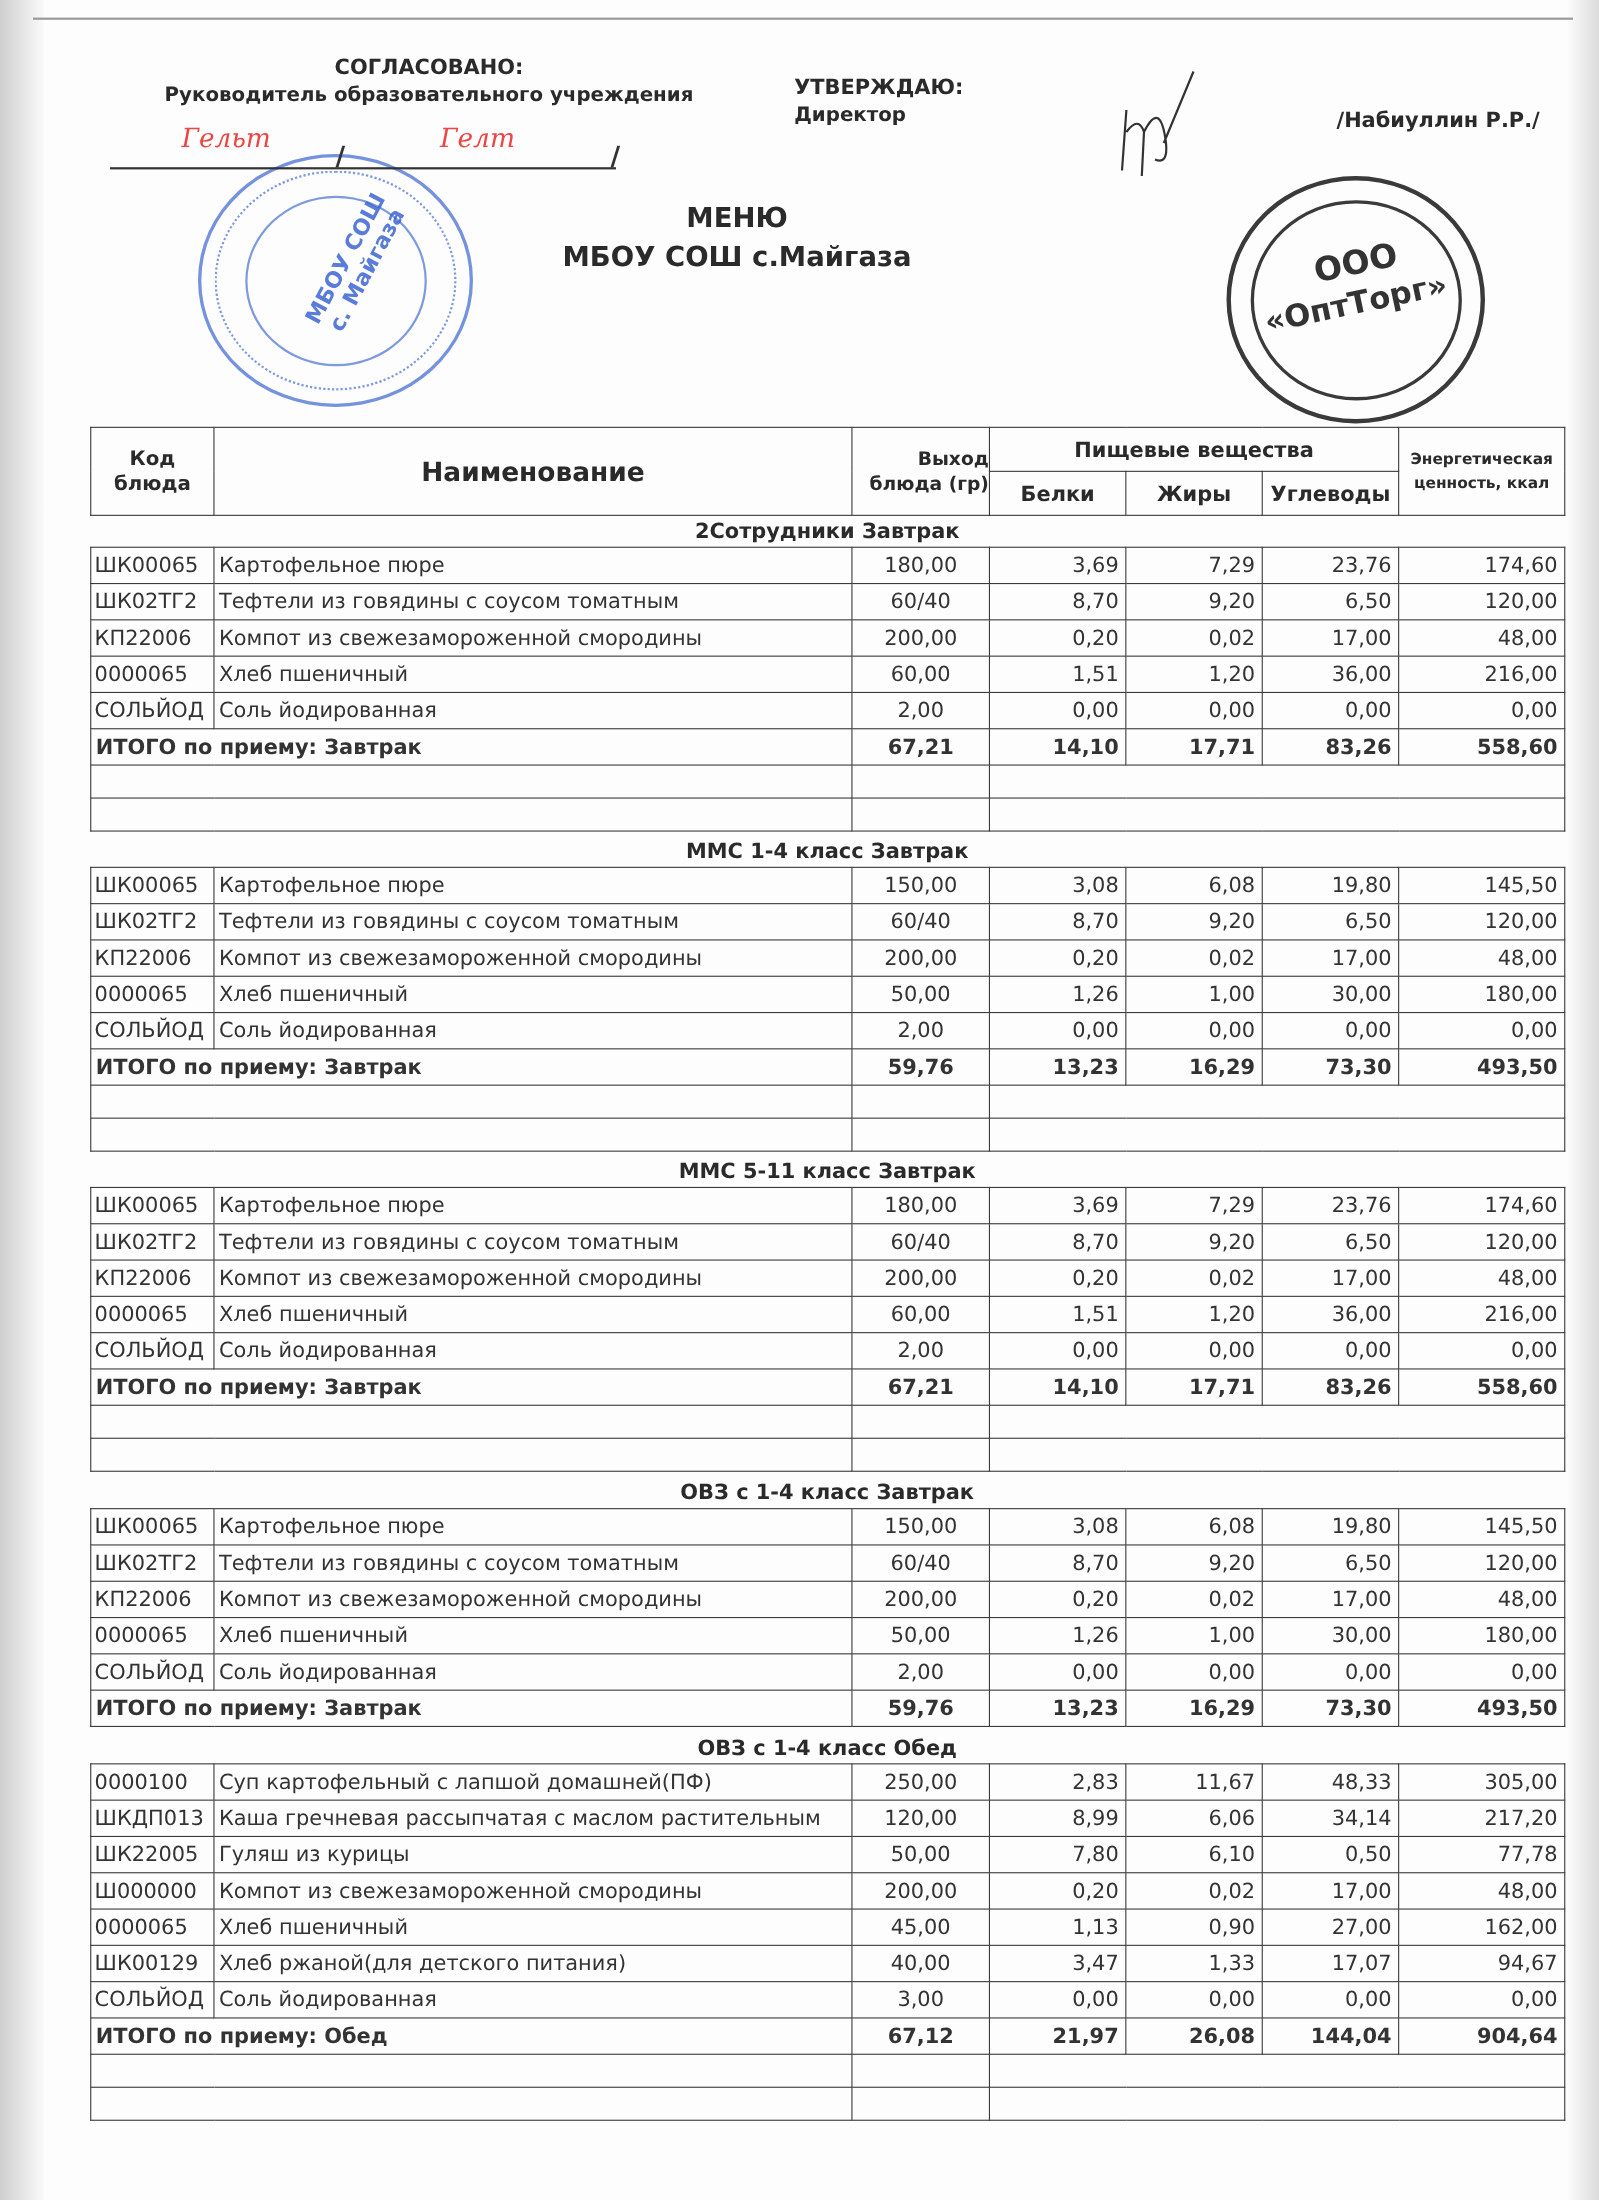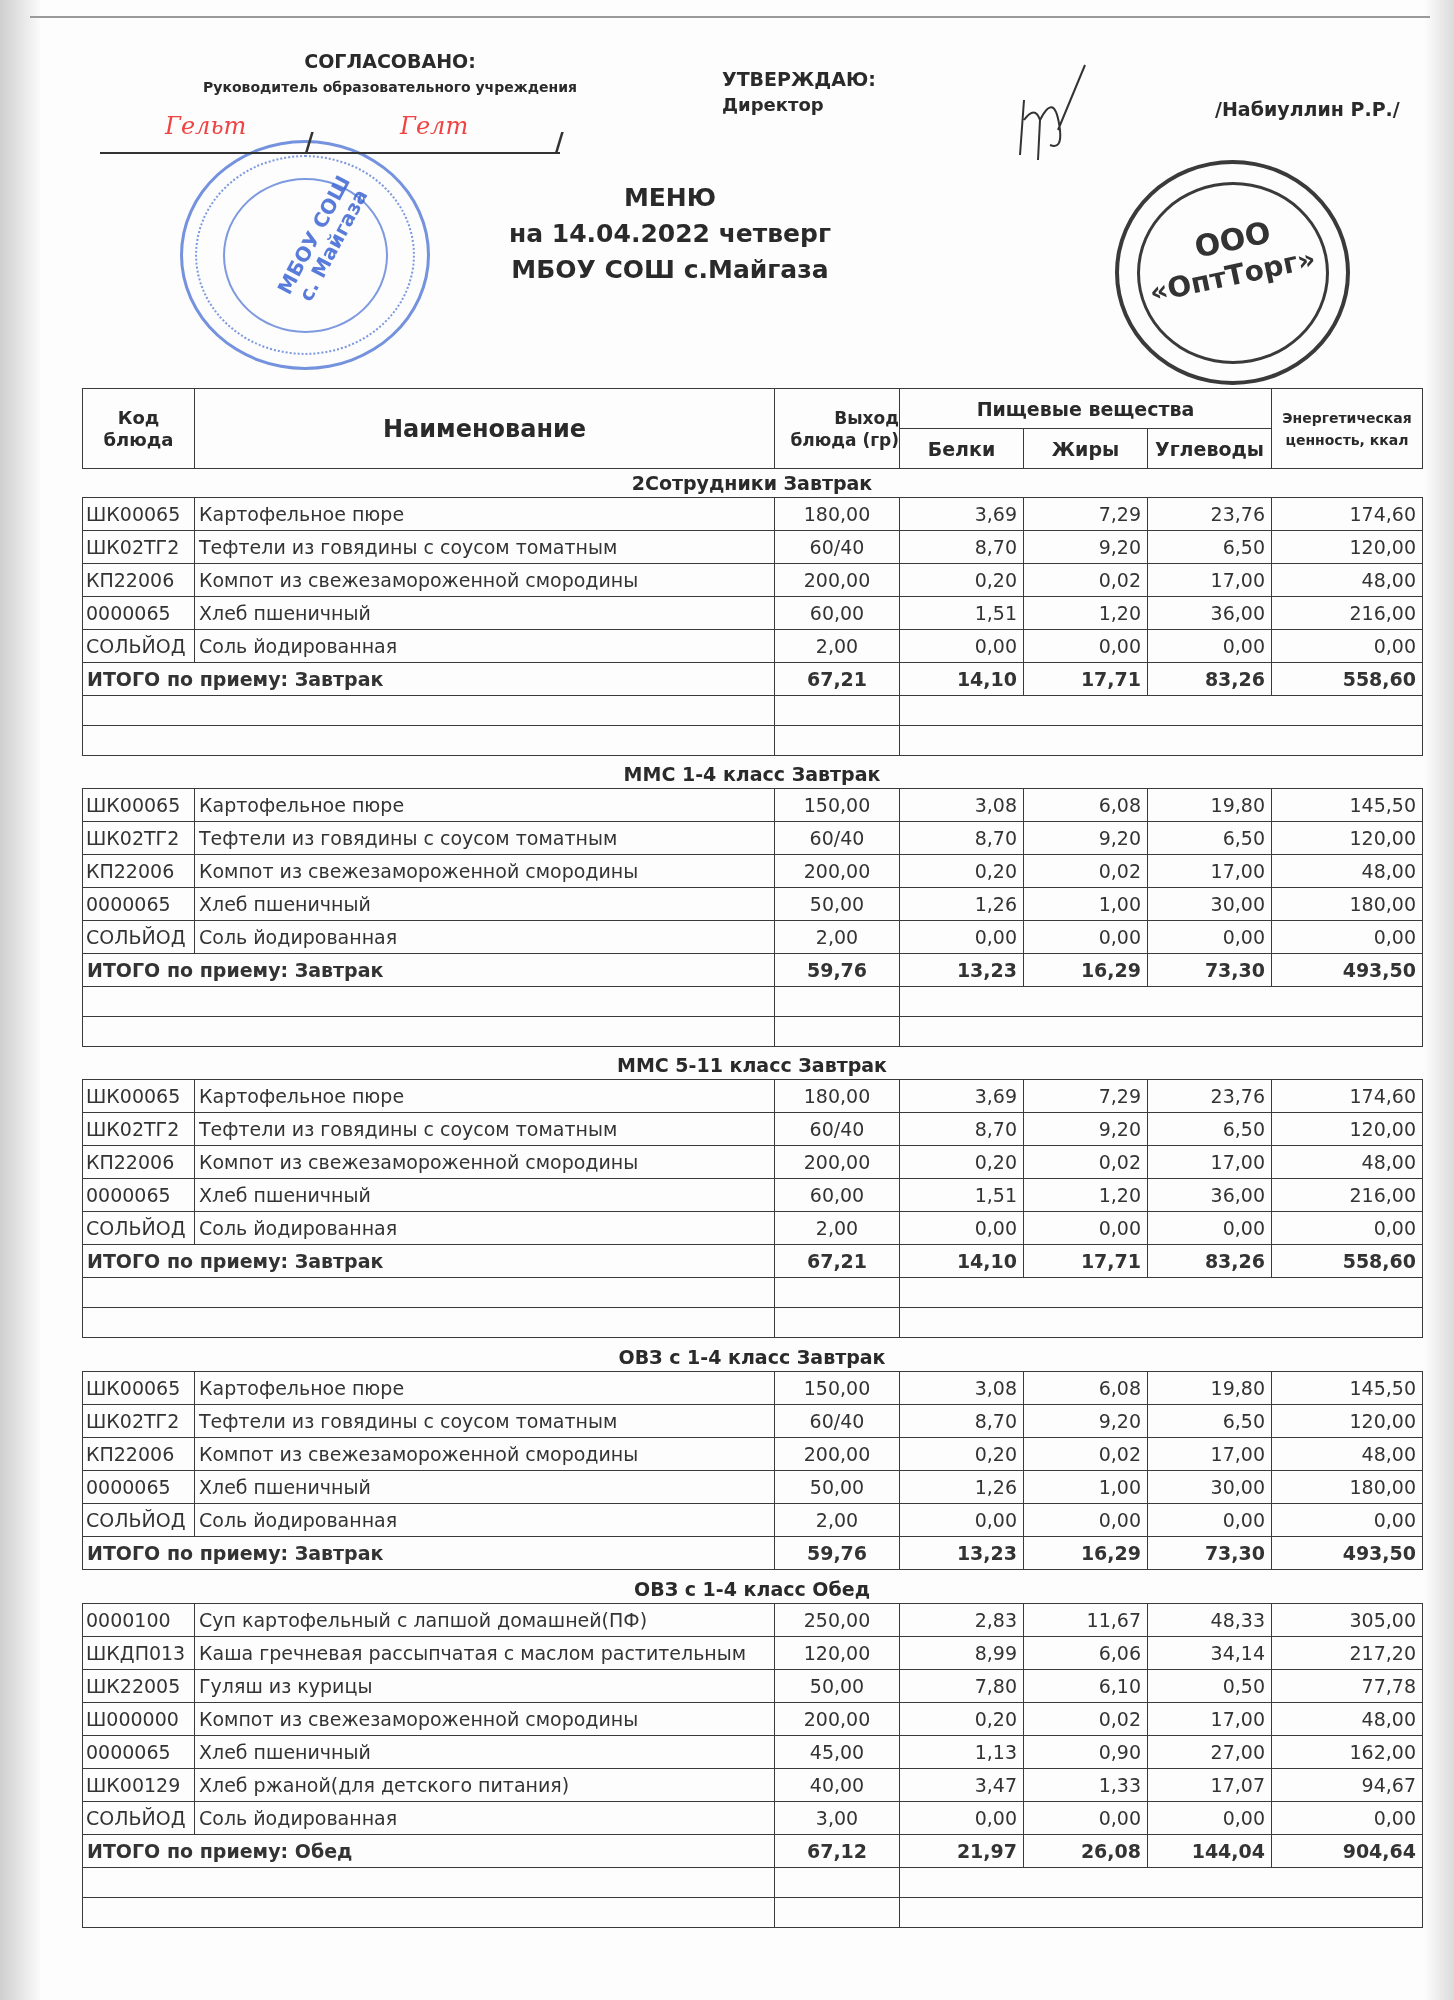--- a/index.html
+++ b/index.html
@@ -7,21 +7,21 @@
   body { position: relative; font-family: "DejaVu Sans", "Liberation Sans", sans-serif; color: #2a2a2a; overflow: hidden; }
   .page { position: absolute; left: 0; top: 0; width: 1454px; height: 2000px; background: #fdfdfd; }
   .top-rule { position: absolute; left: 30px; top: 16px; width: 1400px; height: 2px; background: #9a9a9a; }
   .scan-edge-left { position: absolute; left: 0; top: 0; width: 40px; height: 2000px;
     background: linear-gradient(to right, rgba(120,120,120,0.35), rgba(200,200,200,0.05)); }
   .scan-edge-right { position: absolute; right: 0; top: 0; width: 30px; height: 2000px;
     background: linear-gradient(to left, rgba(140,140,140,0.3), rgba(220,220,220,0.0)); }
 
   .approval-left { position: absolute; left: 130px; top: 48px; width: 520px; text-align: center; }
   .approval-left .t1 { font-weight: bold; font-size: 19px; line-height: 26px; }
-  .approval-left .t2 { font-weight: bold; font-size: 14px; line-height: 26px; }
+  .approval-left .t2 { font-weight: bold; font-size: 18px; line-height: 26px; }
   .sign-line { position: absolute; left: 100px; top: 152px; width: 460px; height: 2px; background: #333; }
   .sign-slash { position: absolute; font-size: 24px; font-weight: bold; color: #333; }
   .handwriting { position: absolute; font-family: "DejaVu Serif", serif; font-style: italic; color: #ef4444; font-size: 24px; }
 
   .approval-right { position: absolute; left: 722px; top: 66px; }
   .approval-right .t1 { font-weight: bold; font-size: 19px; line-height: 26px; }
   .approval-right .t2 { font-weight: bold; font-size: 18px; line-height: 26px; margin-top: 0; }
   .director-name { position: absolute; left: 1215px; top: 98px; font-weight: bold; font-size: 19px; }
 
   .stamp-blue { position: absolute; left: 180px; top: 140px; width: 250px; height: 230px; border-radius: 50%;
@@ -99,21 +99,20 @@
   </svg>
   <div class="director-name">/Набиуллин Р.Р./</div>
   <div class="stamp-black">
     <div class="ring"></div>
     <div class="ooo">ООО</div>
     <div class="brand">«ОптТорг»</div>
   </div>
 
   <div class="menu-title">
     <div class="l1">МЕНЮ</div>
-    <div class="l2">на 14.04.2022  четверг</div>
     <div class="l3">МБОУ СОШ с.Майгаза</div>
   </div>
 
   <table class="hdr" style="top:388px;">
     <colgroup>
         <col class="c-code">
         <col class="c-name">
         <col class="c-out">
         <col class="c-b">
         <col class="c-f">

